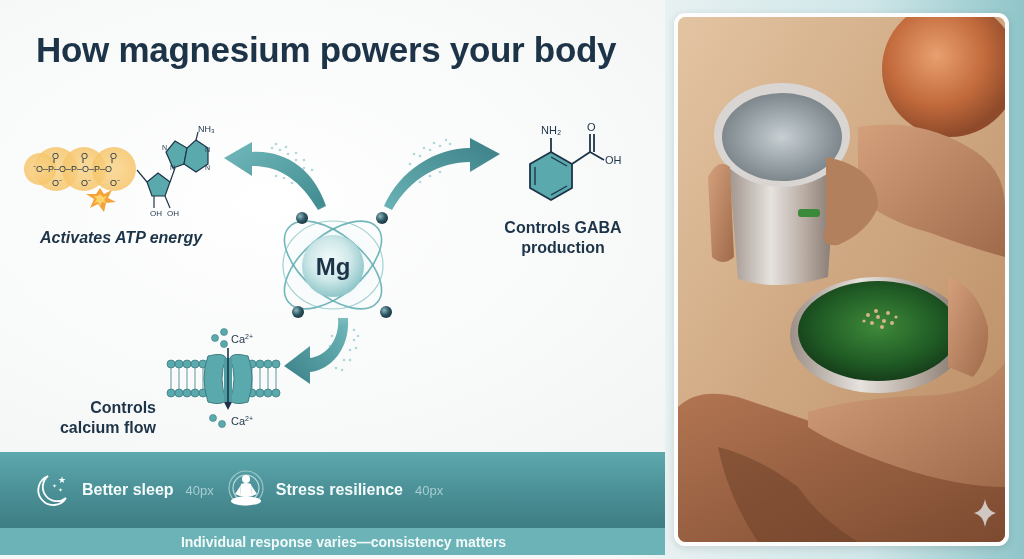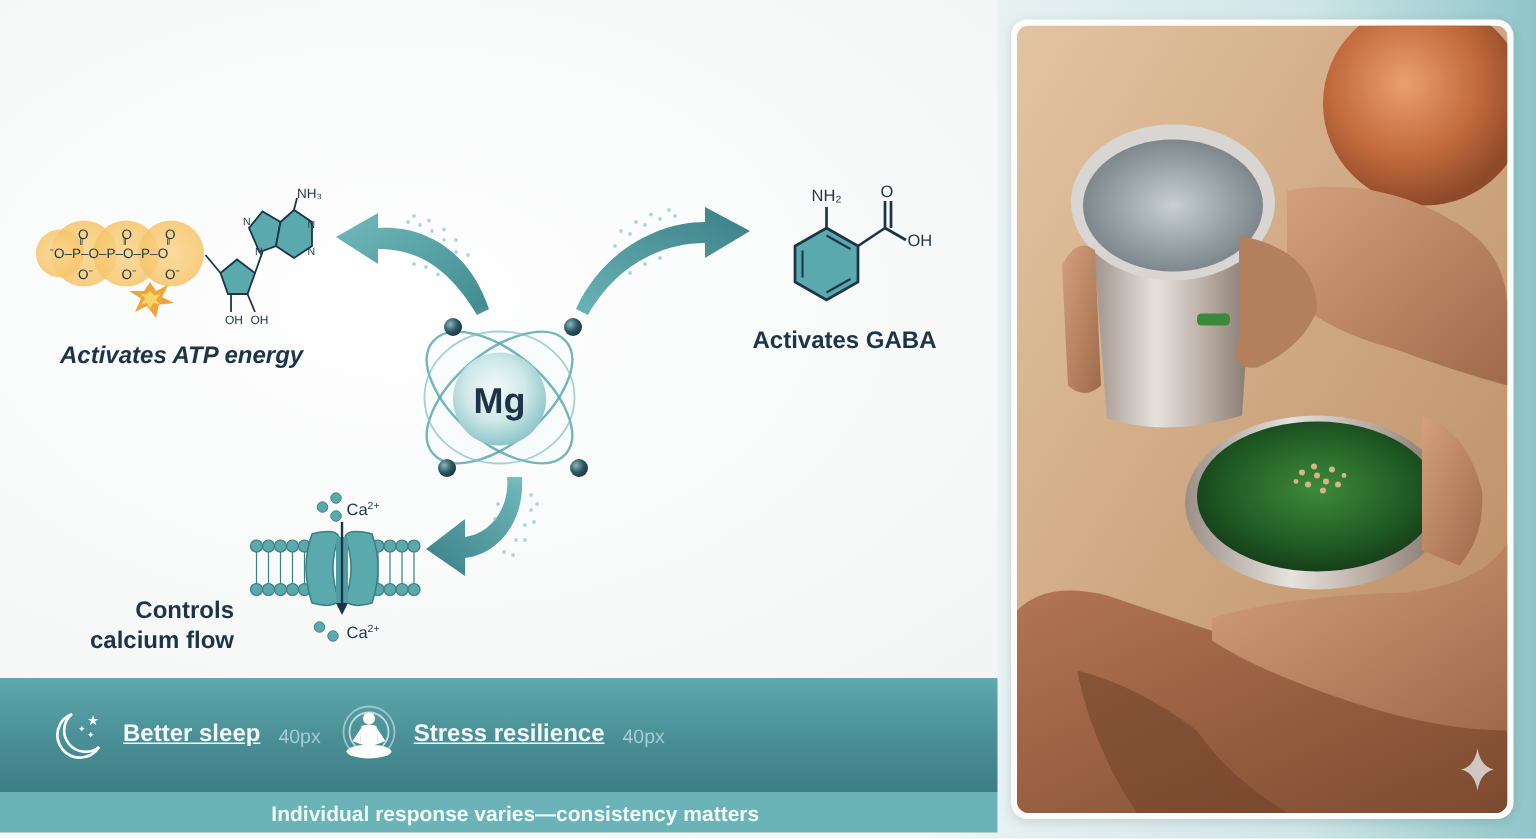--- a/index.html
+++ b/index.html
@@ -35,21 +35,21 @@
 
   svg.diagram { position: absolute; left: 0; top: 0; width: 665px; height: 452px; }
 
   .benefit-band {
     position: absolute; left: 0; top: 452px; width: 665px; height: 76px;
     background: linear-gradient(180deg, #5ea9ad 0%, #4b9197 50%, #3d7d84 100%);
     display: flex; align-items: center; padding-left: 30px;
   }
   .benefit { display: flex; align-items: center; color: #ffffff; }
   .benefit .icon { width: 44px; height: 44px; display: flex; align-items: center; justify-content: center; }
-  .benefit .text { font-size: 16px; font-weight: 700; margin-left: 8px; white-space: nowrap; color: #f3fbfb; text-decoration: underline; }
+  .benefit .text { font-size: 16px; font-weight: 700; margin-left: 8px; white-space: nowrap; color: #f3fbfb; }
   .spacer-label { font-size: 13px; color: #a6cdd0; margin: 0 10px 0 12px; white-space: nowrap; }
 
   .footer-strip {
     position: absolute; left: 0; top: 528px; width: 665px; height: 27px;
     background: #6cb3b8;
     display: flex; align-items: center; justify-content: center;
   }
   .footer-strip span { color: #f2fafa; font-size: 14px; font-weight: 700; margin-left: 22px; }
 
   .photo-card {
@@ -72,20 +72,21 @@
     display: flex; align-items: center; justify-content: center; text-align: center;
     color: #c4623a; font-size: 17px; line-height: 24px;
   }
 </style>
 </head>
 <body>
 
 <div class="canvas">
   <div class="left-bg"></div>
 
+  <h1 class="title">How magnesium powers your body</h1>
 
   <svg class="diagram" viewBox="0 0 665 452">
     <defs>
       <radialGradient id="mgBall" cx="45%" cy="40%" r="60%">
         <stop offset="0%" stop-color="#f4fbfb"></stop>
         <stop offset="55%" stop-color="#cfe8e9"></stop>
         <stop offset="100%" stop-color="#8fc6c9"></stop>
       </radialGradient>
       <radialGradient id="mgGlow" cx="50%" cy="50%" r="50%">
         <stop offset="0%" stop-color="#d8eeef" stop-opacity="0.9"></stop>
@@ -282,21 +283,22 @@
         <circle cx="213" cy="418" r="3.5"></circle>
           <circle cx="222" cy="424" r="3.5"></circle>
       </g>
       <text x="231" y="343" font-size="11" fill="#1d3448">Ca<tspan font-size="7" dy="-4">2+</tspan></text>
       <text x="231" y="425" font-size="11" fill="#1d3448">Ca<tspan font-size="7" dy="-4">2+</tspan></text>
     </g>
   </svg>
 
   <div class="label label-atp">Activates ATP energy</div>
   <div class="label label-gaba">
-    <div>Activates GABA</div>
+    <div>Controls GABA</div>
+    <div>production</div>
   </div>
   <div class="label label-calcium">
     <div>Controls</div>
     <div>calcium flow</div>
   </div>
 
   <div class="benefit-band">
     <div class="benefit">
       <span class="icon">
         <svg width="40" height="40" viewBox="0 0 40 40">

